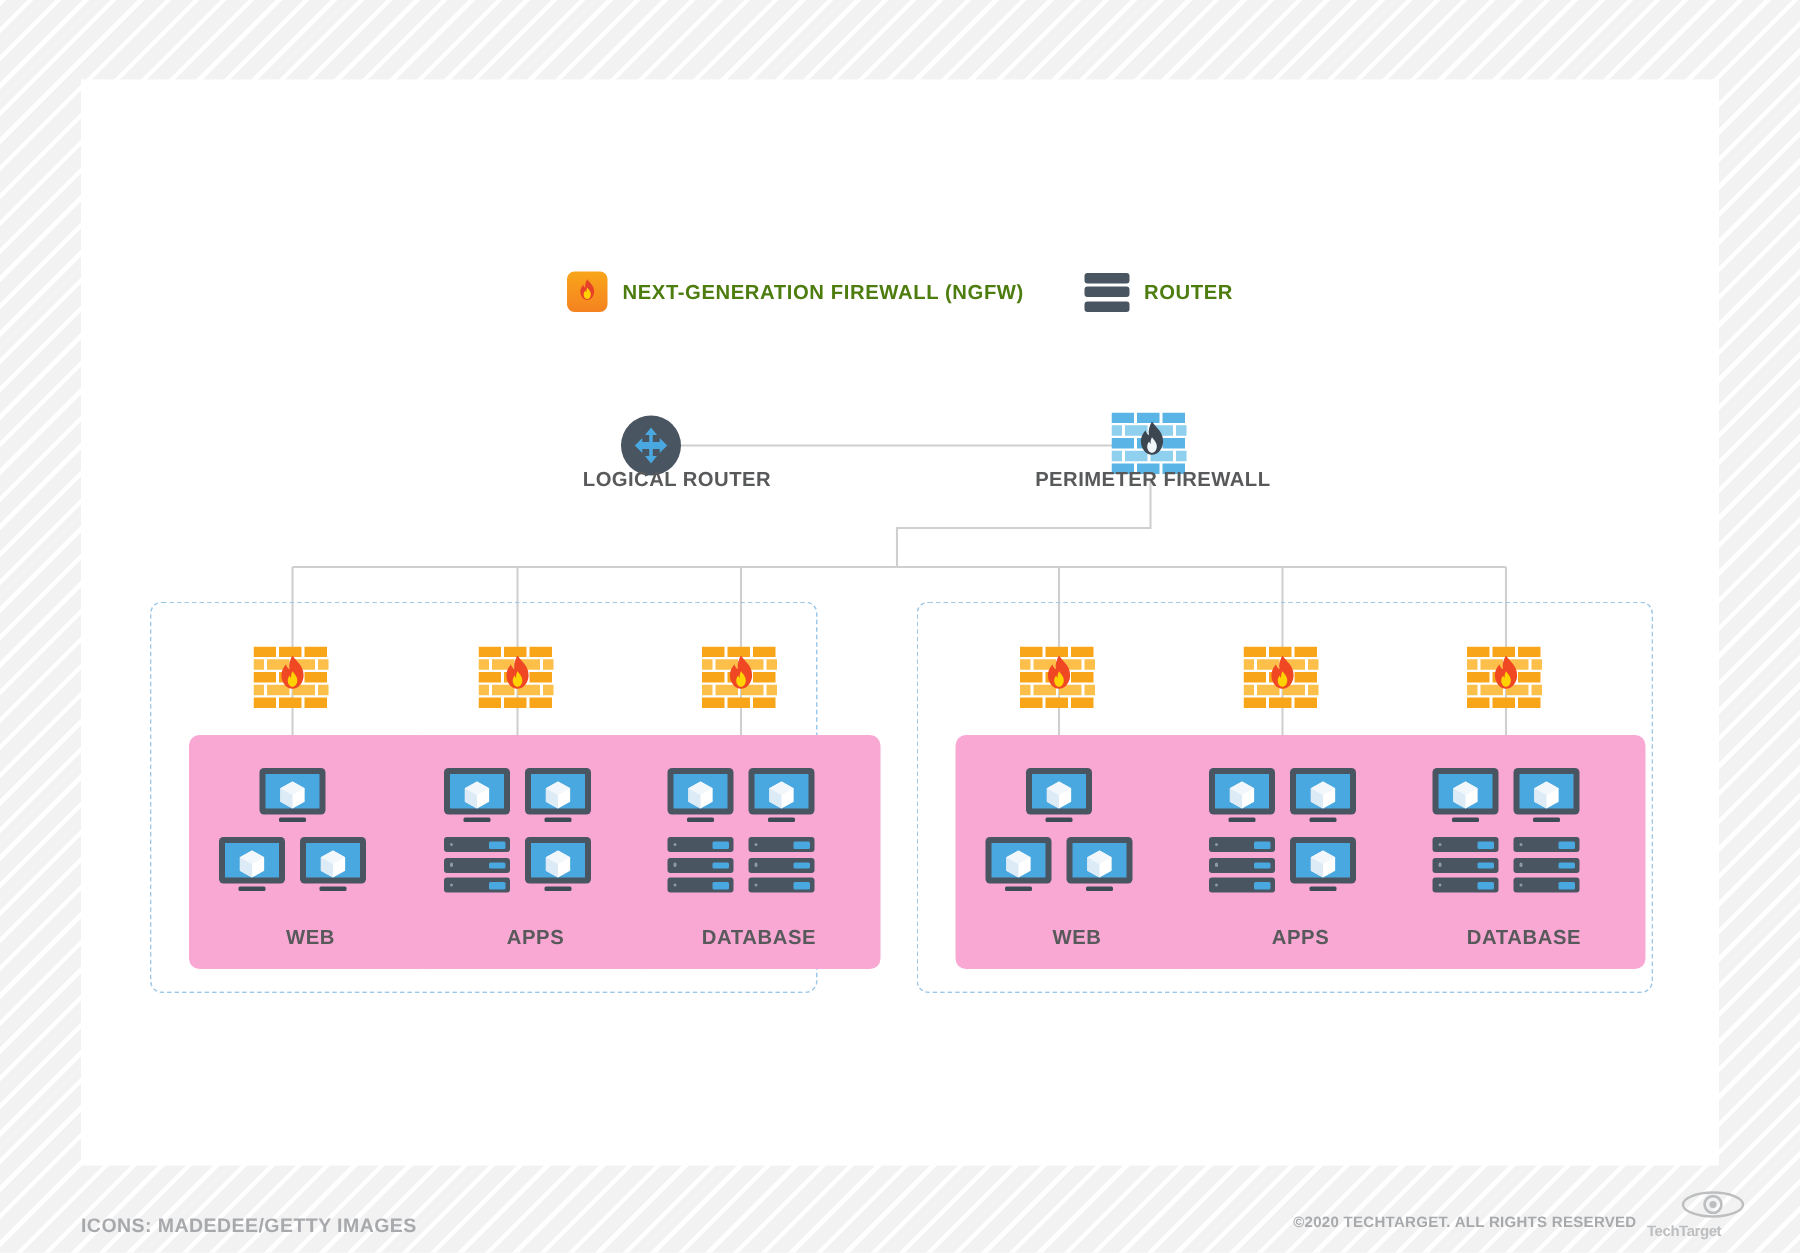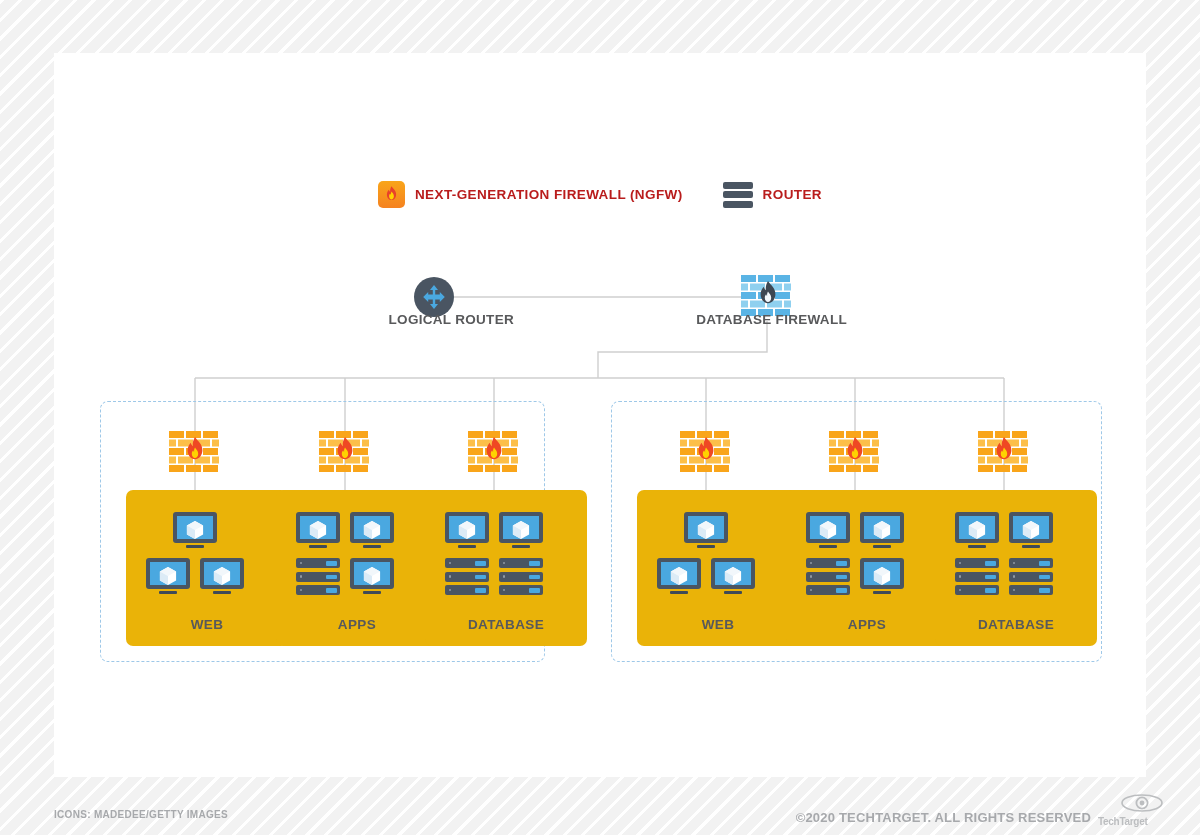--- a/index.html
+++ b/index.html
@@ -21,21 +21,21 @@
     font-size:66px;font-weight:bold;color:#4b4b4d;letter-spacing:-1px;
     font-family:"Liberation Sans","DejaVu Sans",sans-serif;
   }
   
   .legend{
     position:absolute;left:0;top:128px;width:1092px;
     display:flex;justify-content:center;align-items:center;gap:40px;
   }
   .legend-item{display:flex;align-items:center;gap:10px;}
   .legend-label{
-    font-size:13.5px;font-weight:bold;color:#b91c1c;letter-spacing:.4px;
+    font-size:13.5px;font-weight:bold;color:#4d7c0f;letter-spacing:.4px;
   }
   
   .ico-ngfw{
     width:27px;height:27px;border-radius:5px;
     background:linear-gradient(180deg,#f9a51a 0%,#f58220 100%);
     position:relative;
   }
   
   .ico-vm{width:30px;height:25px;position:relative;}
   .ico-vm .bez{
@@ -72,21 +72,21 @@
   .segment{
     position:absolute;border:1.5px dashed #9ec8e8;border-radius:8px;
     background:transparent;
   }
   .segment-label{
     position:absolute;text-align:center;width:100%;
     font-size:13.5px;font-weight:bold;color:#58595b;letter-spacing:.4px;
   }
   
   .tier{
-    position:absolute;width:162px;height:156px;background:#eab308;border-radius:7px;
+    position:absolute;width:162px;height:156px;background:#f9a8d4;border-radius:7px;
   }
   .tier-label{
     position:absolute;bottom:14px;left:0;width:100%;text-align:center;
     font-size:13.5px;font-weight:bold;color:#58595b;letter-spacing:.4px;
   }
   .tier-icons{
     position:absolute;left:0;top:22px;width:100%;height:100px;
   }
   
   .ngfw-brick{position:absolute;width:52px;height:46px;}
@@ -107,25 +107,25 @@
     content:"";position:absolute;left:3.5px;top:3.5px;width:2.5px;height:2.5px;
     background:#8f99a5;border-radius:50%;
   }
   .stack .bar::after{
     content:"";position:absolute;right:3.5px;top:3px;width:11px;height:4.5px;
     background:#4aa8e0;border-radius:1px;
   }
 
   
   .footer-left{
-    position:absolute;left:54px;top:809px;font-size:10px;font-weight:bold;
+    position:absolute;left:54px;top:809px;font-size:13px;font-weight:bold;
     color:#a7a9ac;letter-spacing:.3px;
   }
   .footer-right{
-    position:absolute;right:109px;top:810px;font-size:13px;font-weight:bold;
+    position:absolute;right:109px;top:810px;font-size:10px;font-weight:bold;
     color:#a7a9ac;letter-spacing:.2px;text-align:right;
   }
   .tt-logo{position:absolute;right:14px;top:793px;width:88px;height:34px;color:#bcbec0;}
   .tt-logo .tt-name{
     position:absolute;left:0;bottom:0;font-size:10px;font-weight:bold;
     color:#bcbec0;letter-spacing:-.3px;font-family:"Liberation Sans",sans-serif;
   }
 </style>
 </head>
 <body>
@@ -211,21 +211,21 @@
             <rect x="43" y="8.5" width="7" height="7"></rect>
           <rect x="0" y="25.5" width="7" height="7"></rect>
             <rect x="9" y="25.5" width="15" height="7"></rect>
             <rect x="26" y="25.5" width="15" height="7"></rect>
             <rect x="43" y="25.5" width="7" height="7"></rect>
         </g>
         <path d="M27 6c2.6 4.2 7.4 6.6 7.4 13.2 0 5-3.4 9-7.4 9s-7.4-4-7.4-9c0-3.4 1.6-5.3 3-7.4.5 1.6 1.3 2.7 2.3 3.4-.5-3.4.4-6.4 2.1-9.2z" fill="#3d4752"></path>
         <path d="M27 16.5c1.2 2 3.2 3.2 3.2 6.2 0 2.4-1.5 4.2-3.2 4.2s-3.2-1.8-3.2-4.2c0-1.6.7-2.5 1.3-3.4.2.8.6 1.3 1 1.6-.2-1.6.2-3 .9-4.4z" fill="#f2f7fb"></path>
       </svg>
     </div>
-    <div class="node-caption" style="left:633px;top:259px;width:160px;">DATABASE FIREWALL</div>
+    <div class="node-caption" style="left:633px;top:259px;width:160px;">PERIMETER FIREWALL</div>
 
     <div class="segment" style="left:46px;top:348px;width:443px;height:259px;">
       <div class="segment-label" style="top:222px;">MICROSEGMENT 1</div>
     </div>
 
     <div class="ngfw-brick" style="left:115px;top:378px;">
       <svg width="52" height="46" viewBox="0 0 52 46">
         <g fill="#f9a51a">
           <rect x="0" y="0" width="15" height="7"></rect>
             <rect x="17" y="0" width="15" height="7"></rect>

